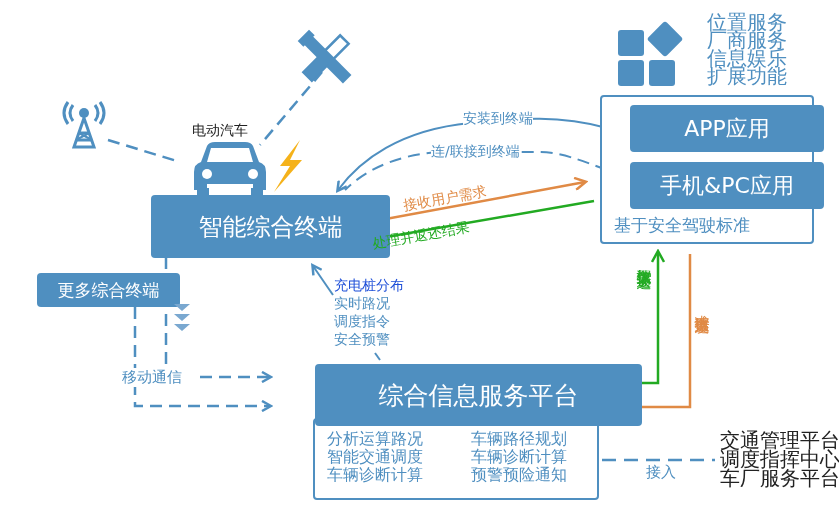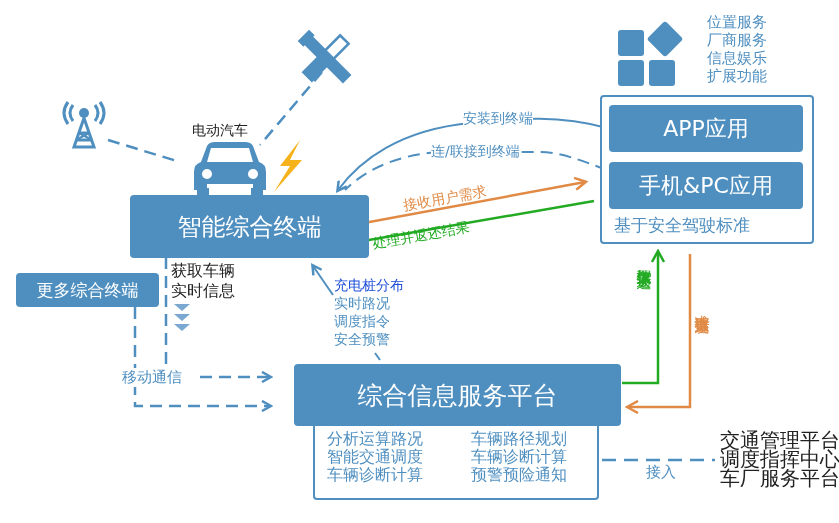--- a/index.html
+++ b/index.html
@@ -1,21 +1,21 @@
 <!DOCTYPE html>
 <html><head>
 <meta charset="utf-8">
 <style>
   html, body { margin:0; padding:0; background:#ffffff; }
   body { width:839px; height:523px; position:relative; overflow:hidden;
          font-family:"DejaVu Sans", sans-serif; }
   #diagram { position:absolute; left:0; top:0; width:839px; height:523px; }
   .abs { position:absolute; white-space:nowrap; }
   .box { position:absolute; background:#4f8fc0; color:#fff; border-radius:4px;
-         display:flex; align-items:center; justify-content:center; }
+         display:flex; align-items:center; justify-content:center;margin-left:21px; }
   .outline { position:absolute; border:2px solid #4f8fc0; border-radius:4px; background:#fff; }
   .blue-text { color:#4f8fc0; }
   .dark-text { color:#222; }
   .green-text { color:#22aa22; }
   .orange-text { color:#e08a45; }
   .yellow-text { color:#1d4ed8; }
   .lines { line-height:20px; font-size:16px; }
   .vert { writing-mode:vertical-rl; text-orientation:upright; letter-spacing:-1px; font-size:15px; }
 </style>
 </head>
@@ -102,38 +102,34 @@
   </svg>
 
   <div class="box" style="left:130px;top:195px;width:239px;height:63px;font-size:24px">
     <span>智能综合终端</span>
   </div>
 
   <div class="box" style="left:16px;top:273px;width:143px;height:34px;font-size:17px">
     <span>更多综合终端</span>
   </div>
 
-  <div class="abs dark-text lines" style="left:171px;top:261px;font-size:16px">
-    <div>获取车辆</div>
-    <div>实时信息</div>
-  </div>
   <svg class="abs" style="left:172px;top:302px" width="20" height="32" viewBox="0 0 20 32">
     <path d="M2,2 L18,2 L10,9 Z M2,12 L18,12 L10,19 Z M2,22 L18,22 L10,29 Z" fill="#7aa8d0"></path>
   </svg>
 
   <div class="abs blue-text" style="left:122px;top:368px;font-size:15px;background:#fff">移动通信</div>
 
   <svg class="abs" style="left:616px;top:20px" width="72" height="68" viewBox="0 0 72 68">
     <rect x="2" y="10" width="26" height="26" rx="3" fill="#4f8fc0"></rect>
     <rect x="2" y="40" width="26" height="26" rx="3" fill="#4f8fc0"></rect>
     <rect x="33" y="40" width="26" height="26" rx="3" fill="#4f8fc0"></rect>
     <rect x="36" y="6" width="26" height="26" rx="3" fill="#4f8fc0" transform="rotate(45 49 19)"></rect>
   </svg>
 
-  <div class="abs blue-text" style="left:707px;top:13px;font-size:15px;line-height:18px">
+  <div class="abs blue-text" style="left:707px;top:13px;font-size:20px;line-height:18px">
     <div>位置服务</div>
     <div>厂商服务</div>
     <div>信息娱乐</div>
     <div>扩展功能</div>
   </div>
 
   <div class="outline" style="left:600px;top:95px;width:210px;height:145px"></div>
   <div class="box" style="left:609px;top:105px;width:194px;height:47px;font-size:22px">
     <span>APP应用</span>
   </div>

